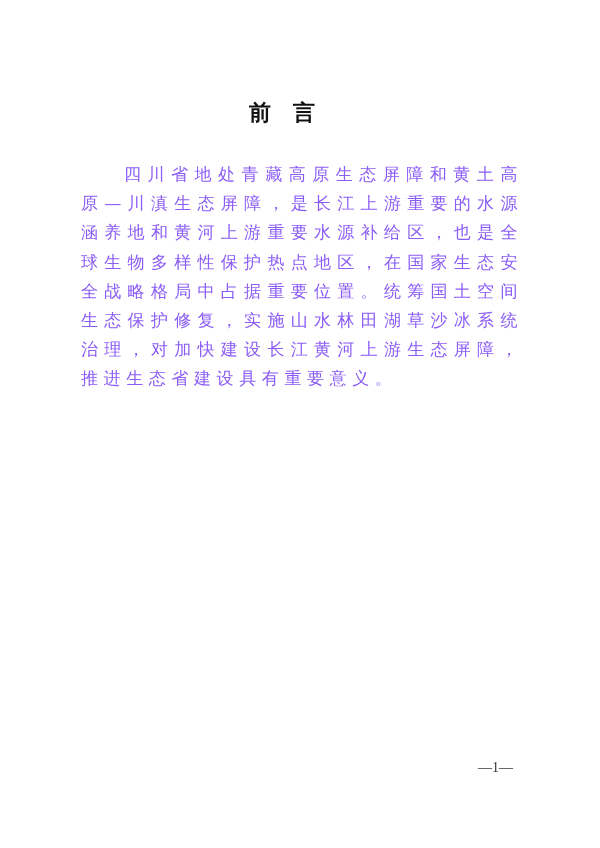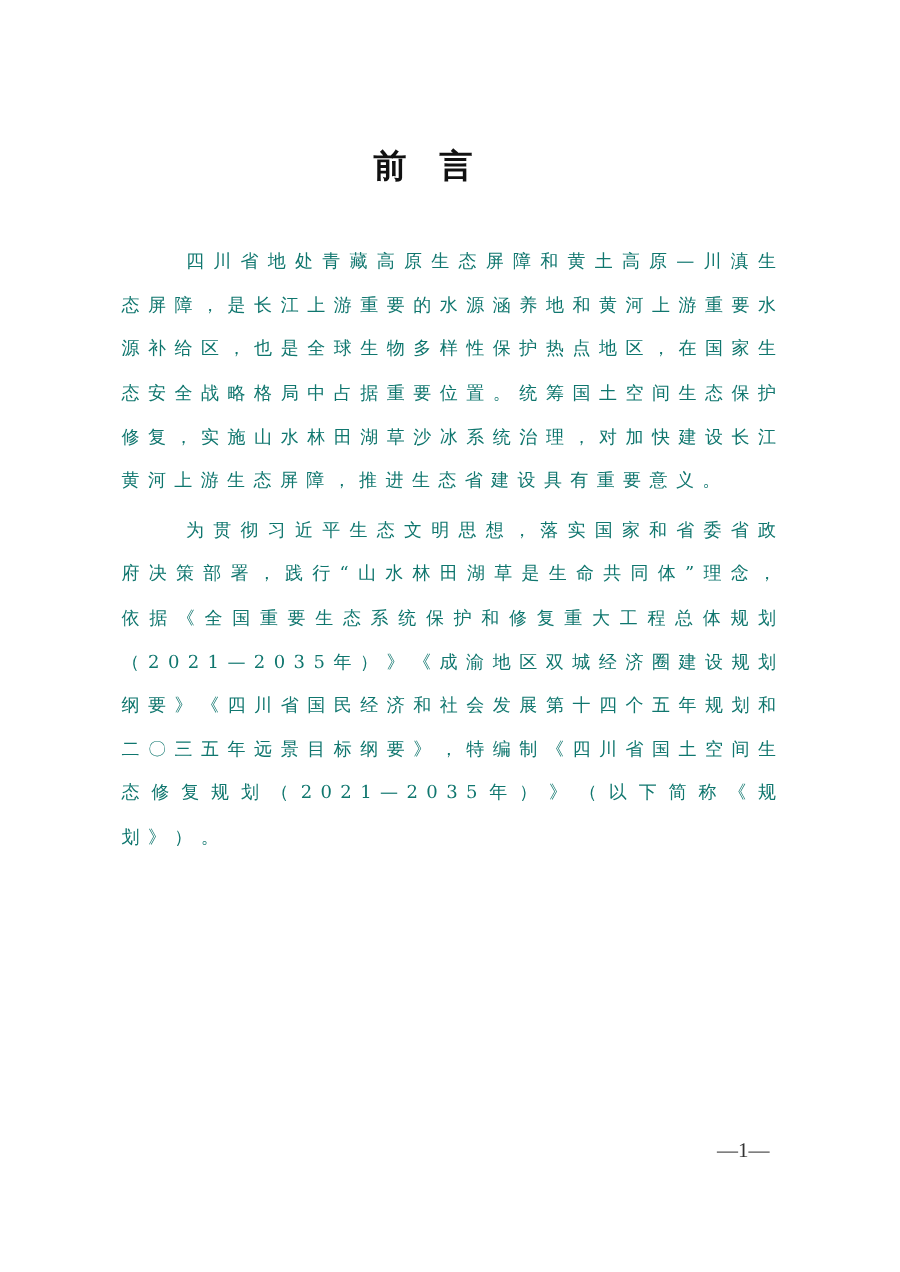--- a/index.html
+++ b/index.html
@@ -21,59 +21,58 @@
       width: 600px;
       height: 848px;
       background: #ffffff;
     }
     .title {
       position: absolute;
       top: 98px;
       left: 0;
       width: 564px;
       text-align: center;
-      font-family: Liberation Mono, monospace;
+      font-family: Liberation Serif, serif;
       font-size: 22px;
       font-weight: bold;
       letter-spacing: 22px;
       text-indent: 22px;
       color: #111111;
       line-height: 30px;
     }
     .body-text {
       position: absolute;
       left: 81px;
       top: 160px;
       width: 442px;
     }
     .para {
       margin: 0 0 4px 0;
-      font-size: 12px;
+      font-size: 17px;
       line-height: 29.2px;
       letter-spacing: 5.6px;
       text-indent: 43px;
       text-align: justify;
       word-break: break-all;
-      color: #0f766e;
+      color: #8b5cf6;
     }
     .page-number {
       position: absolute;
       top: 760px;
       left: 478px;
       font-family: "Liberation Serif", "DejaVu Serif", serif;
       font-size: 14px;
       color: #333333;
       letter-spacing: 0px;
     }
   </style>
 </head>
 <body>
 
 <div class="page">
   <div class="title">前言</div>
 
   <div class="body-text">
     <p class="para">四川省地处青藏高原生态屏障和黄土高原—川滇生态屏障，是长江上游重要的水源涵养地和黄河上游重要水源补给区，也是全球生物多样性保护热点地区，在国家生态安全战略格局中占据重要位置。统筹国土空间生态保护修复，实施山水林田湖草沙冰系统治理，对加快建设长江黄河上游生态屏障，推进生态省建设具有重要意义。</p>
-    <p class="para">为贯彻习近平生态文明思想，落实国家和省委省政府决策部署，践行“山水林田湖草是生命共同体”理念，依据《全国重要生态系统保护和修复重大工程总体规划（2021—2035年）》《成渝地区双城经济圈建设规划纲要》《四川省国民经济和社会发展第十四个五年规划和二〇三五年远景目标纲要》，特编制《四川省国土空间生态修复规划（2021—2035年）》（以下简称《规划》）。</p>
   </div>
 
   <div class="page-number">—1—</div>
 </div>
 
 </body></html>

